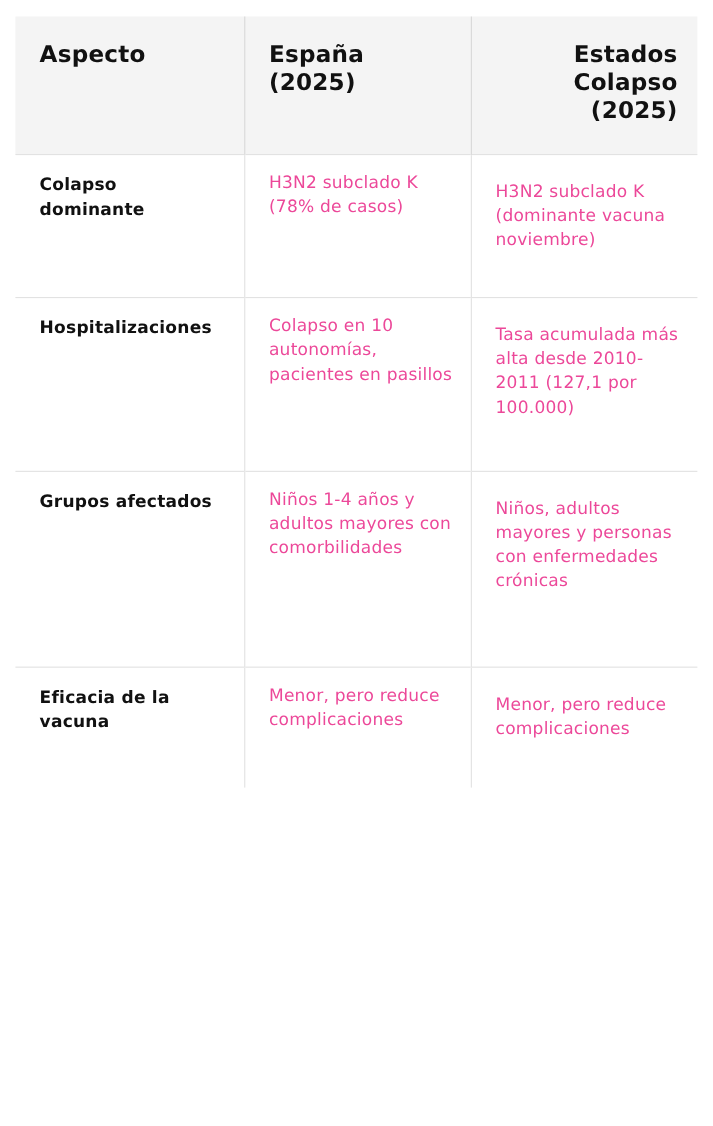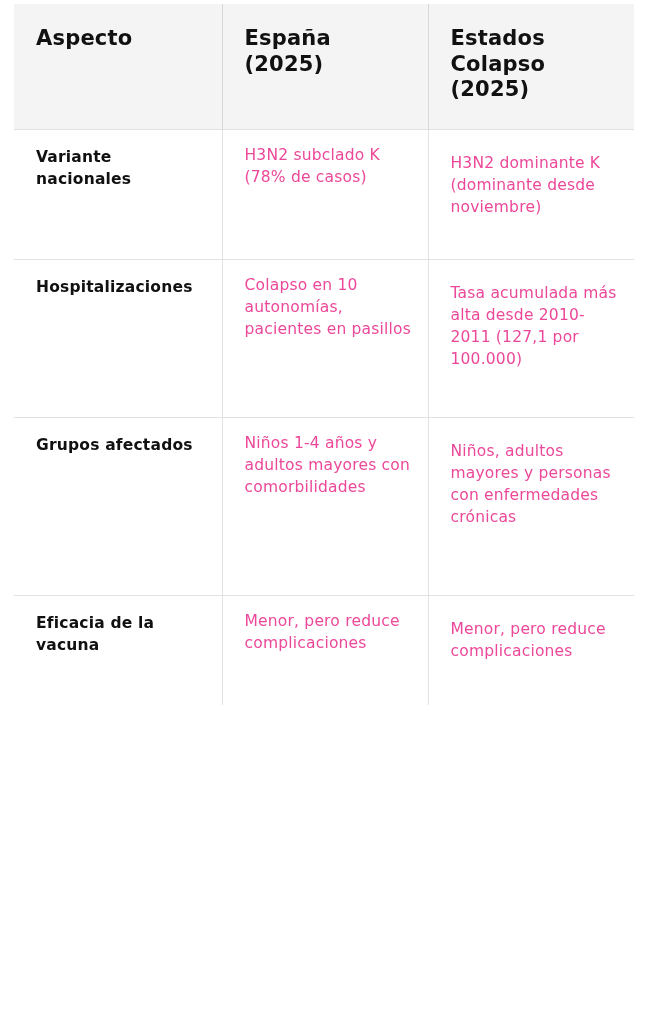--- a/index.html
+++ b/index.html
@@ -17,21 +17,21 @@
   .page {
     position: relative;
     width: 648px;
     height: 1024px;
     background: #ffffff;
     box-sizing: border-box;
   }
   .table-wrap {
     position: absolute;
     left: 14px;
-    top: 4px;
+    top: 15px;
     width: 620px;
   }
   table.cmp {
     border-collapse: collapse;
     table-layout: fixed;
     width: 620px;
   }
   table.cmp col.c0 { width: 208px; }
   table.cmp col.c1 { width: 206px; }
   table.cmp col.c2 { width: 206px; }
@@ -43,21 +43,21 @@
     font-size: 21px;
     font-weight: bold;
     line-height: 1.22;
     letter-spacing: 0.2px;
     color: #111111;
     padding: 22px 18px 26px 22px;
     border-right: 1px solid #d8d8d8;
     box-sizing: border-box;
     height: 122px;
   }
-  thead th.last { border-right: none; }
+  thead th.last { border-right: none; text-align: right; }
 
   tbody td {
     vertical-align: top;
     font-size: 15.5px;
     line-height: 1.42;
     letter-spacing: 0.2px;
     color: #ec4899;
     padding: 14px 16px 18px 22px;
     border-top: 1px solid #e2e2e2;
     border-right: 1px solid #e2e2e2;
@@ -104,23 +104,23 @@
           </th>
           <th class="last">
             <span class="hdr-line">Estados</span>
             <span class="hdr-line">Colapso</span>
             <span class="hdr-line">(2025)</span>
           </th>
         </tr>
       </thead>
       <tbody>
         <tr class="r1">
-          <td class="aspect">Variante nacionales</td>
+          <td class="aspect">Colapso dominante</td>
           <td class="colb">H3N2 subclado K (78% de casos)</td>
-          <td class="colc last">H3N2 dominante K (dominante desde noviembre)</td>
+          <td class="colc last">H3N2 subclado K (dominante vacuna noviembre)</td>
         </tr>
         <tr class="r3">
           <td class="aspect">Hospitalizaciones</td>
           <td class="colb">Colapso en 10 autonomías, pacientes en pasillos</td>
           <td class="colc last">Tasa acumulada más alta desde 2010-2011 (127,1 por 100.000)</td>
         </tr>
         <tr class="r4">
           <td class="aspect">Grupos afectados</td>
           <td class="colb">Niños 1-4 años y adultos mayores con comorbilidades</td>
           <td class="colc last">Niños, adultos mayores y personas con enfermedades crónicas</td>

